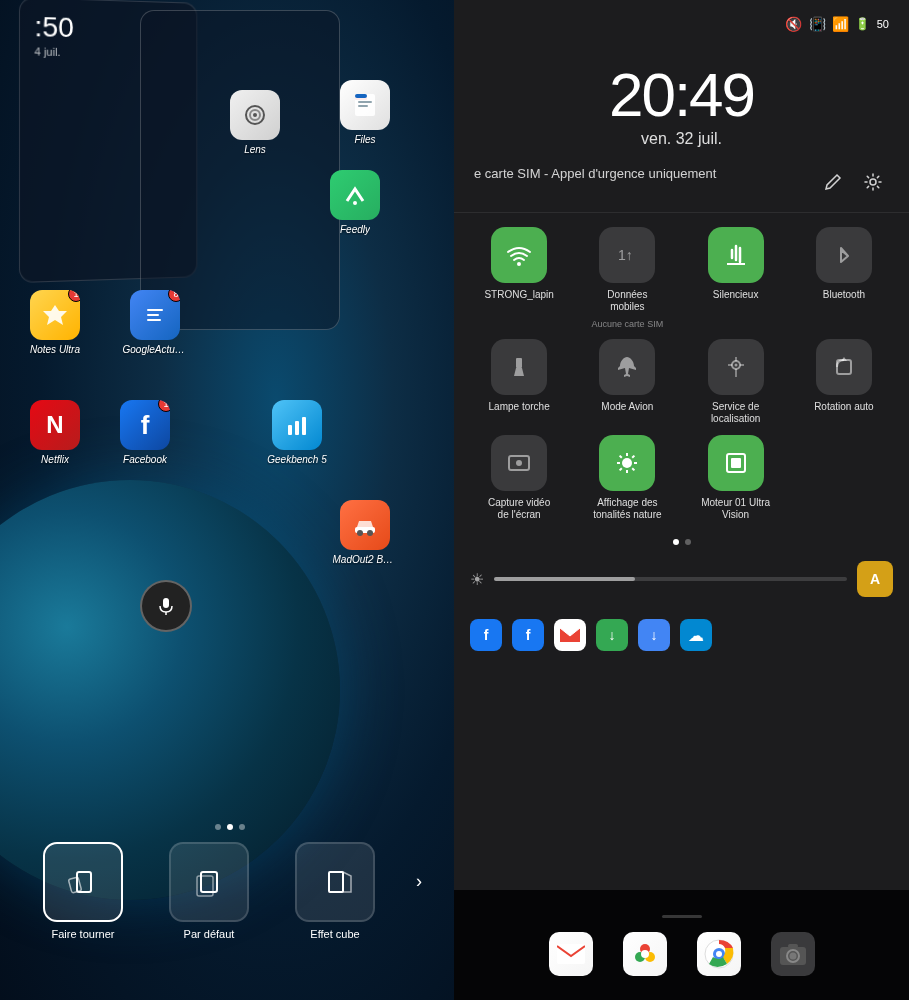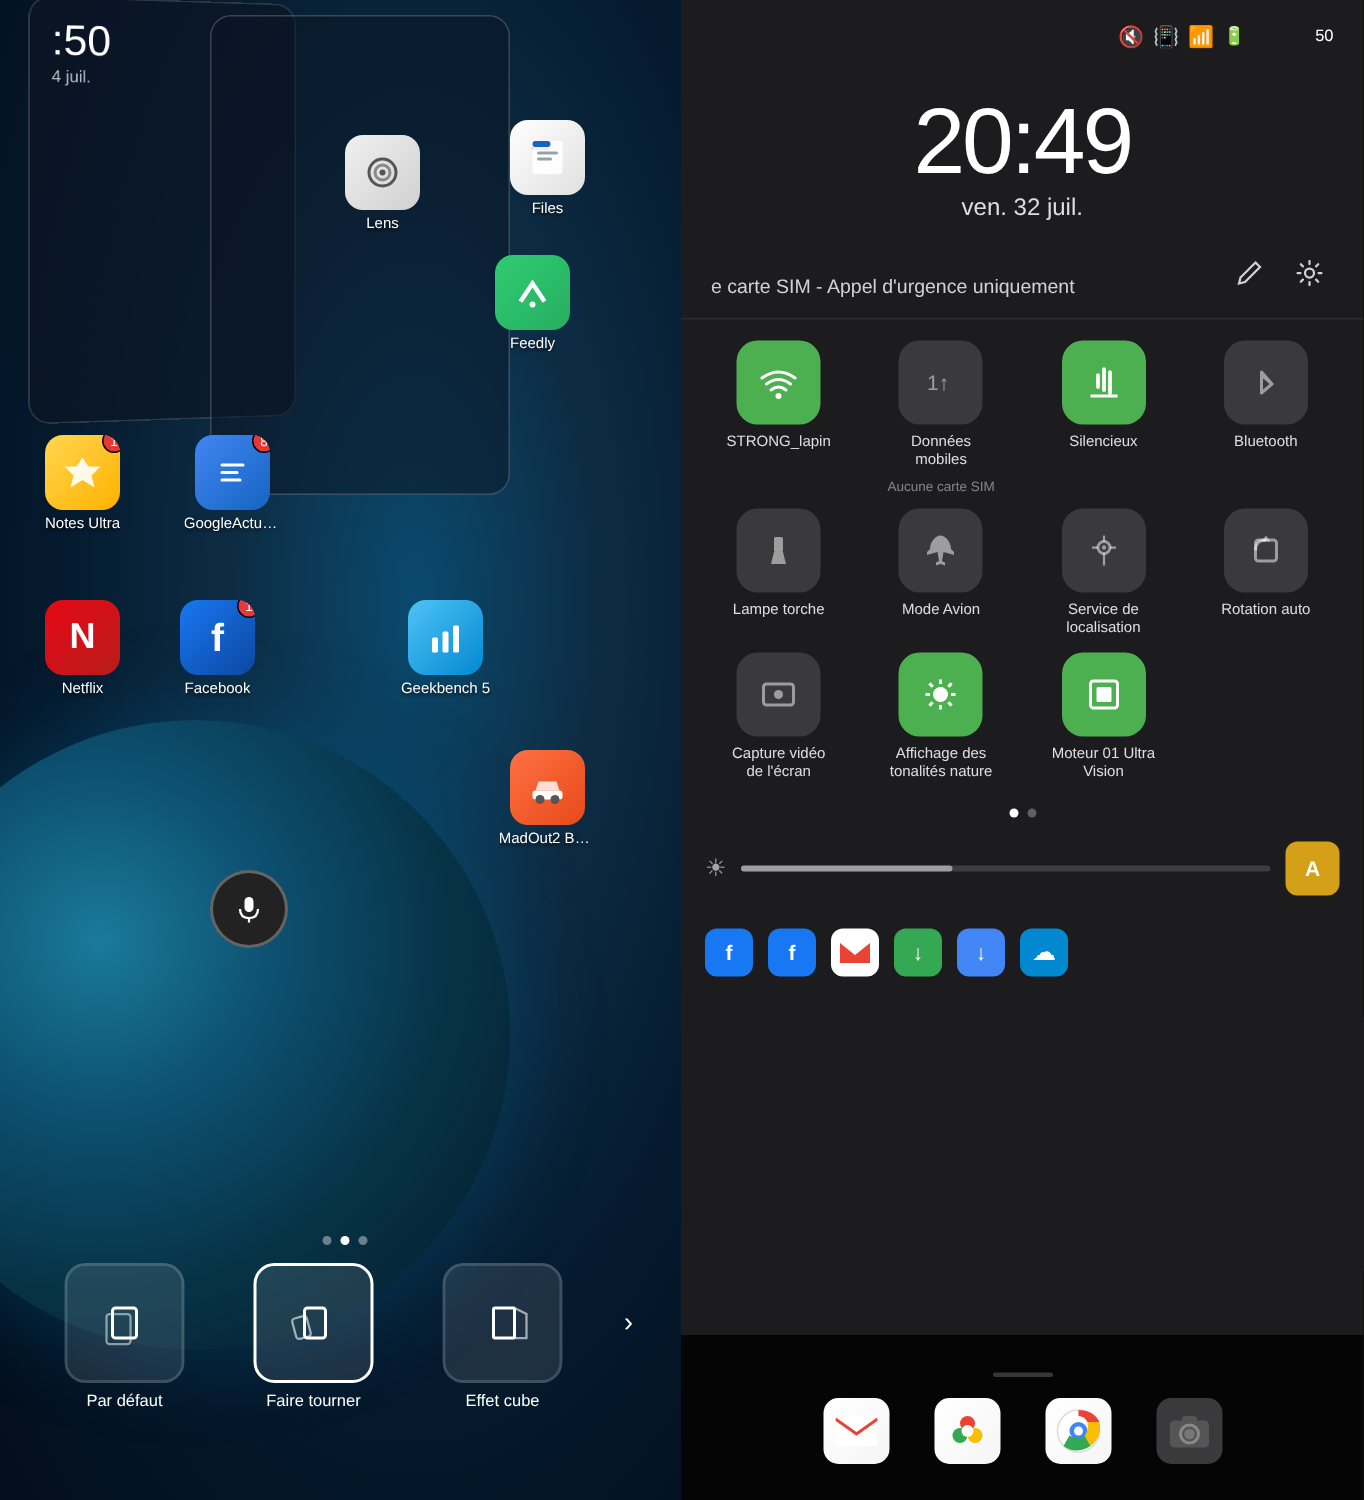--- a/index.html
+++ b/index.html
@@ -107,20 +107,21 @@
     .app-label {
       color: #fff;
       font-size: 10px;
       margin-top: 4px;
       text-align: center;
       text-shadow: 0 1px 3px rgba(0,0,0,0.8);
       max-width: 65px;
       overflow: hidden;
       text-overflow: ellipsis;
       white-space: nowrap;
+      font-style: italic;
     }
 
     .badge {
       position: absolute;
       top: -4px;
       right: -4px;
       background: #e53935;
       color: #fff;
       border-radius: 50%;
       width: 16px;
@@ -254,21 +255,21 @@
     }
 
     .clock-date {
       color: rgba(255,255,255,0.85);
       font-size: 16px;
       margin-top: 4px;
     }
 
     .qs-sim-bar {
       display: flex;
-      align-items: flex-end;
+      align-items: flex-start;
       justify-content: space-between;
       padding: 14px 20px;
       border-bottom: 1px solid rgba(255,255,255,0.08);
     }
 
     .sim-text {
       color: rgba(255,255,255,0.8);
       font-size: 13px;
     }
 
@@ -675,36 +676,36 @@
     </div>
 
     <div class="page-dots">
       <div class="dot"></div>
       <div class="dot active"></div>
       <div class="dot"></div>
     </div>
 
     <div class="transition-bar">
       <div class="transition-item">
+        <div class="transition-icon selected">
+          <svg width="36" height="36" viewBox="0 0 36 36">
+              <rect x="12" y="8" width="14" height="20" rx="2" fill="none" stroke="white" stroke-width="2"></rect>
+              <rect x="5" y="14" width="10" height="14" rx="2" fill="none" stroke="rgba(255,255,255,0.6)" stroke-width="1.5" transform="rotate(-15 10 21)"></rect>
+            </svg>
+        </div>
+        <span class="transition-label">Faire tourner</span>
+      </div>
+      <div class="transition-item">
         <div class="transition-icon">
           <svg width="36" height="36" viewBox="0 0 36 36">
               <rect x="10" y="8" width="16" height="20" rx="2" fill="none" stroke="white" stroke-width="2"></rect>
               <rect x="6" y="12" width="16" height="20" rx="2" fill="none" stroke="rgba(255,255,255,0.5)" stroke-width="1.5"></rect>
             </svg>
         </div>
         <span class="transition-label">Par défaut</span>
-      </div>
-      <div class="transition-item">
-        <div class="transition-icon selected">
-          <svg width="36" height="36" viewBox="0 0 36 36">
-              <rect x="12" y="8" width="14" height="20" rx="2" fill="none" stroke="white" stroke-width="2"></rect>
-              <rect x="5" y="14" width="10" height="14" rx="2" fill="none" stroke="rgba(255,255,255,0.6)" stroke-width="1.5" transform="rotate(-15 10 21)"></rect>
-            </svg>
-        </div>
-        <span class="transition-label">Faire tourner</span>
       </div>
       <div class="transition-item">
         <div class="transition-icon">
           <svg width="36" height="36" viewBox="0 0 36 36">
               <rect x="12" y="8" width="14" height="20" rx="1" fill="none" stroke="white" stroke-width="2"></rect>
               <polygon points="26,8 34,12 34,28 26,28" fill="none" stroke="rgba(255,255,255,0.6)" stroke-width="1.5"></polygon>
             </svg>
         </div>
         <span class="transition-label">Effet cube</span>
       </div>
@@ -715,21 +716,21 @@
 </div>
 
 <div class="right-panel">
 
   <div class="qs-header">
     <div class="status-bar-icons">
       <span style="font-size:14px;">🔇</span>
       <span style="font-size:14px;">📳</span>
       <span style="font-size:14px;">📶</span>
       <span style="font-size:12px;">🔋</span>
-      <span style="font-size:11px;color:#fff;margin-left:40px;">50</span>
+      <span style="font-size:11px;color:#fff;">50</span>
     </div>
   </div>
 
   <div class="clock-display">
     <div class="clock-time">20:49</div>
     <div class="clock-date">ven. 32 juil.</div>
   </div>
 
   <div class="qs-sim-bar">
     <span class="sim-text">e carte SIM - Appel d'urgence uniquement</span>

